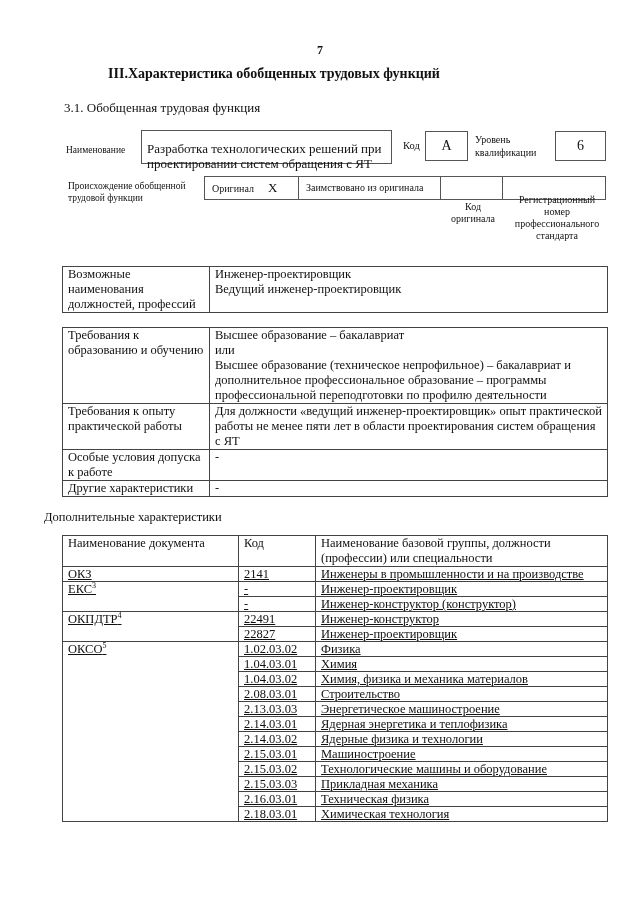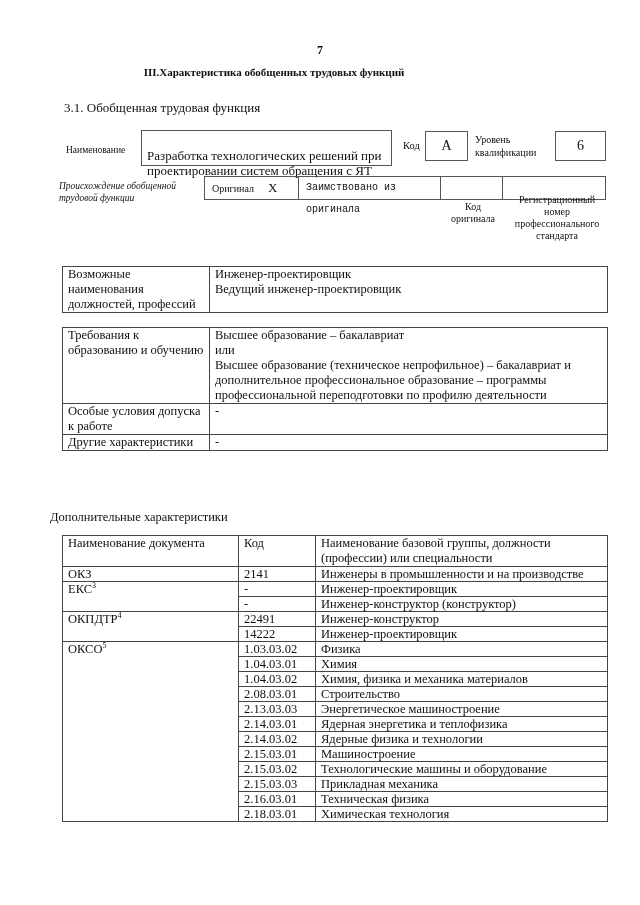--- a/index.html
+++ b/index.html
@@ -3,58 +3,58 @@
 <meta charset="utf-8">
 <style>
   html, body { margin: 0; padding: 0; background: #ffffff; }
   body {
     width: 640px; height: 905px; position: relative; overflow: hidden;
     font-family: "Liberation Serif", "DejaVu Serif", serif;
     color: #111;
   }
   .abs { position: absolute; }
   .page-num { left: 0; width: 640px; top: 43px; text-align: center; font-size: 12px; font-weight: bold; }
-  .section-title { left: 0; width: 548px; top: 66px; text-align: center; font-size: 11px; font-weight: bold; }
+  .section-title { left: 0; width: 548px; top: 66px; text-align: center; font-size: 14px; font-weight: bold; }
   .sub-title { left: 64px; top: 100px; font-size: 13px; font-weight: normal; }
 
   .lbl-small { font-size: 9.5px; line-height: 12px; }
   .box { border: 1px solid #555; box-sizing: border-box; }
 
   .name-label { left: 66px; top: 144px; }
-  .name-box { left: 141px; top: 130px; width: 251px; height: 34px; font-size: 13px; line-height: 15px; padding: 17px 5px; }
+  .name-box { left: 141px; top: 130px; width: 251px; height: 34px; font-size: 13px; line-height: 15px; padding: 10px 5px; }
   .code-label { left: 403px; top: 140px; font-size: 10.5px; }
   .code-box { left: 425px; top: 131px; width: 43px; height: 30px; font-size: 14px; text-align: center; line-height: 28px; }
   .level-label { left: 475px; top: 133px; font-size: 10px; line-height: 13px; }
   .level-box { left: 555px; top: 131px; width: 51px; height: 30px; font-size: 14px; text-align: center; line-height: 28px; }
 
-  .origin-label { left: 59px; top: 180px; font-style: italic; }
+  .origin-label { left: 68px; top: 180px; }
   .origin-table { left: 204px; top: 176px; height: 24px; display: flex; border: 1px solid #555; box-sizing: border-box; }
   .origin-table > div { border-right: 1px solid #555; box-sizing: border-box; font-size: 10px; line-height: 22px; padding-left: 7px; }
   .origin-table > div:last-child { border-right: none; }
   .oc-orig { width: 94px; }
   .oc-orig .x { font-size: 13px; margin-left: 14px; }
-  .oc-borrow { width: 142px; font-family: Liberation Mono, monospace; }
+  .oc-borrow { width: 142px; }
   .oc-code { width: 62px; }
   .oc-reg { width: 102px; }
   .origin-cap1 { left: 440px; top: 201px; width: 66px; text-align: center; font-size: 10px; line-height: 12px; }
   .origin-cap2 { left: 506px; top: 194px; width: 102px; text-align: center; font-size: 10px; line-height: 12px; }
 
   table.grid { border-collapse: collapse; position: absolute; font-size: 12.5px; line-height: 15px; }
   table.grid td, table.grid th { border: 1px solid #444; vertical-align: top; padding: 0 5px; font-weight: normal; text-align: left; }
 
   .t-jobs { left: 62px; top: 266px; width: 546px; }
   .t-jobs td:first-child { width: 136px; }
   .t-reqs { left: 62px; top: 327px; width: 546px; }
   .t-reqs td:first-child { width: 136px; }
 
-  .addl-label { left: 50px; top: 510px; font-size: 12.5px; }
+  .addl-label { left: 44px; top: 510px; font-size: 12.5px; }
 
   .t-addl { left: 62px; top: 535px; width: 546px; }
   .t-addl th { text-align: center; vertical-align: middle; height: 30px; }
-  .t-addl td { height: 14px; line-height: 14px; }
+  .t-addl td { height: 14px; line-height: 14px; text-decoration: underline; }
   .t-addl .c1 { width: 165px; }
   .t-addl .c2 { width: 66px; }
   sup { font-size: 8px; line-height: 0; }
 </style>
 </head>
 <body>
 
 <div class="abs page-num">7</div>
 <div class="abs section-title">III.Характеристика обобщенных трудовых функций</div>
 <div class="abs sub-title">3.1. Обобщенная трудовая функция</div>
@@ -111,20 +111,24 @@
   <tbody>
       <tr>
     <td>Требования к образованию и обучению</td>
     <td>
       <div>Высшее образование – бакалавриат</div>
       <div>или</div>
       <div>Высшее образование (техническое непрофильное) – бакалавриат и дополнительное профессиональное образование – программы профессиональной переподготовки по профилю деятельности</div>
     </td>
   </tr>
   <tr>
+    <td>Требования к опыту практической работы</td>
+    <td>Для должности «ведущий инженер-проектировщик» опыт практической работы не менее пяти лет в области проектирования систем обращения с ЯТ</td>
+  </tr>
+  <tr>
     <td>Особые условия допуска к работе</td>
     <td>-</td>
   </tr>
   <tr>
     <td style="white-space:nowrap">Другие характеристики</td>
     <td>-</td>
   </tr>
 </tbody>
   </table>
 
@@ -152,26 +156,26 @@
       <tr>
         <td>-</td>
         <td>Инженер-конструктор (конструктор)</td>
       </tr>
       <tr>
         <td rowspan="2"><span>ОКПДТР</span><sup>4</sup></td>
         <td>22491</td>
         <td>Инженер-конструктор</td>
       </tr>
       <tr>
-        <td>14222</td>
+        <td>22827</td>
         <td>Инженер-проектировщик</td>
       </tr>
       <tr>
         <td rowspan="12"><span>ОКСО</span><sup>5</sup></td>
-        <td>1.03.03.02</td>
+        <td>1.02.03.02</td>
         <td>Физика</td>
       </tr>
       <tr>
         <td>1.04.03.01</td>
         <td>Химия</td>
       </tr>
       <tr>
         <td>1.04.03.02</td>
         <td>Химия, физика и механика материалов</td>
       </tr>

